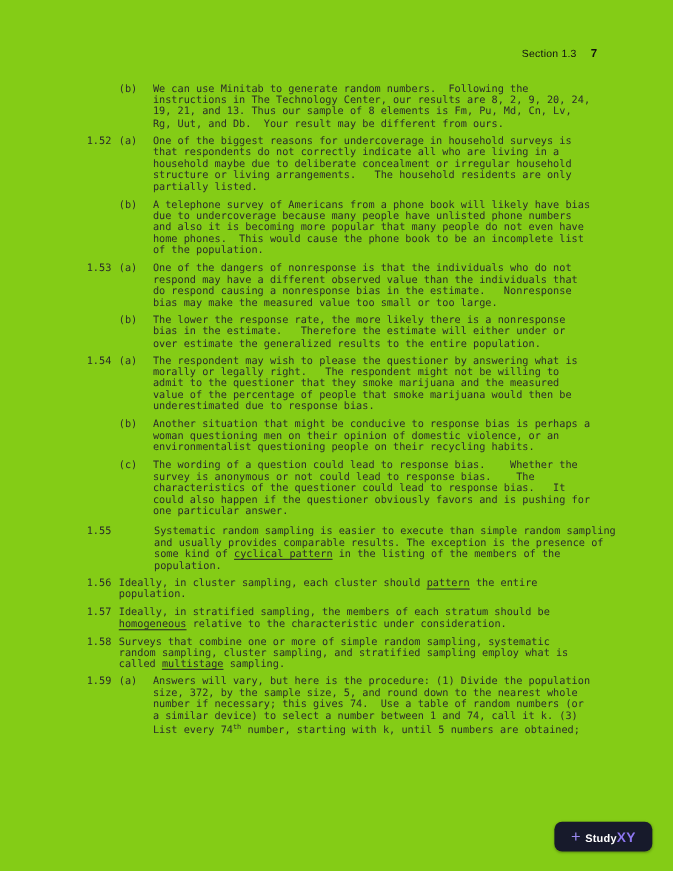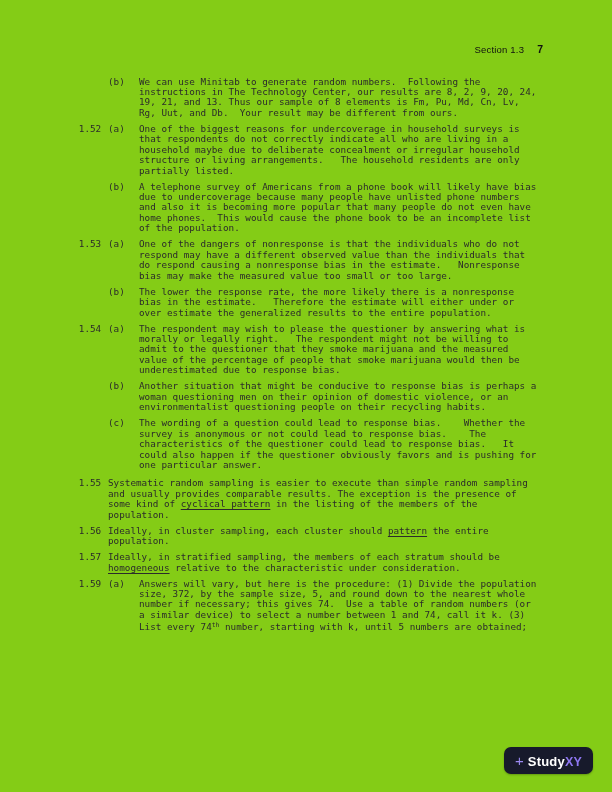--- a/index.html
+++ b/index.html
@@ -24,21 +24,21 @@
   .bodytext {
     position:absolute;
     top:71px; left:72px; right:64px;
     font-size:9.3px;
     line-height:10.45px;
     color:#2b2b2b;
   }
   .row { display:flex; margin-top:5.5px; }
   .row.first { margin-top:0; }
   .row.heading-row { margin-top:16px; }
-  .row.after-heading { margin-top:8px; }
+  .row.after-heading { margin-top:8px;gap:32px; }
   .num { width:36px; flex:none;text-align:center; }
   .letter { width:31px; flex:none; }
   .txt { flex:1; white-space:pre; }
   .u { text-decoration:underline; text-underline-offset:1.5px; }
   .sup { font-size:6.3px; vertical-align:3px; }
 
   .brand {
     position:absolute;
     left:504px; top:747px;
     width:89px; height:27px;
@@ -49,21 +49,21 @@
     font-family:"Liberation Sans", sans-serif;
     box-shadow:0 1px 2px rgba(0,0,0,0.25);
   }
   .brand .plus {
     color:#9b8af2;
     font-size:15px;
     font-weight:400;
     line-height:1;
     margin-top:-1px;
   }
-  .brand .study { color:#ffffff; font-weight:bold; font-size:13px; letter-spacing:0.2px; }
+  .brand .study { color:#ffffff; font-weight:bold; font-size:10px; letter-spacing:0.2px; }
   .brand .xy { color:#8d76f0; font-weight:bold; font-size:12.5px; letter-spacing:0.2px;margin-top:28px; }
 </style>
 </head>
 <body>
 
 <div class="page">
 
   <div class="header">
     <span class="section">Section 1.3</span>
     <span class="pagenum">7</span>
@@ -164,20 +164,26 @@
       <span class="txt"><span>Ideally, in cluster sampling, each cluster should </span><span class="u">pattern</span><span> the entire
 population.</span></span>
     </div>
 
     <div class="row">
       <span class="num">1.57</span>
       <span class="txt"><span>Ideally, in stratified sampling, the members of each stratum should be
 </span><span class="u">homogeneous</span><span> relative to the characteristic under consideration.</span></span>
     </div>
 
+    <div class="row">
+      <span class="num">1.58</span>
+      <span class="txt"><span>Surveys that combine one or more of simple random sampling, systematic
+random sampling, cluster sampling, and stratified sampling employ what is
+called </span><span class="u">multistage</span><span> sampling.</span></span>
+    </div>
 
     <div class="row">
       <span class="num">1.59</span>
       <span class="letter">(a)</span>
       <span class="txt"><span>Answers will vary, but here is the procedure: (1) Divide the population
 size, 372, by the sample size, 5, and round down to the nearest whole
 number if necessary; this gives 74.  Use a table of random numbers (or
 a similar device) to select a number between 1 and 74, call it k. (3)
 List every 74</span><span class="sup">th</span><span> number, starting with k, until 5 numbers are obtained;</span></span>
     </div>

